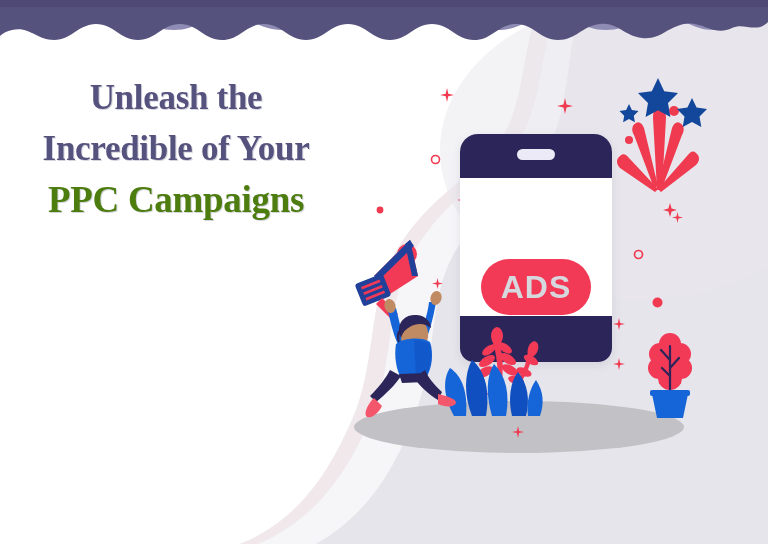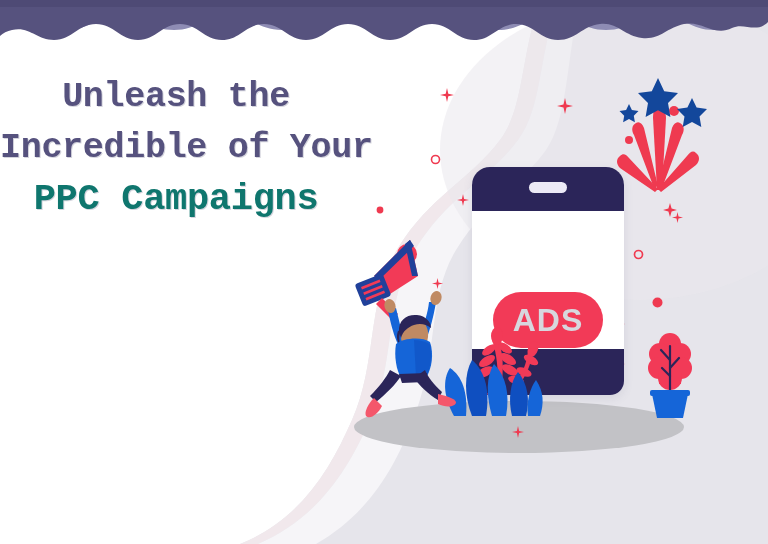--- a/index.html
+++ b/index.html
@@ -31,22 +31,22 @@
     position:absolute;
     left:354px;top:401px;
     width:330px;height:52px;
     background:#c2c2c6;
     border-radius:50%;
   }
 
   
   .phone{
     position:absolute;
-    left:472px;top:134px;
-    width:152px;height:228px;margin-top:33px;
+    left:460px;top:134px;
+    width:152px;height:228px;
   }
   .phone-body{
     position:absolute;inset:0;
     background:#ffffff;
     border-radius:18px 18px 14px 14px;
     box-shadow:0 3px 10px rgba(90,90,120,.13);
   }
   .phone-top{
     position:absolute;left:0;top:0;width:152px;height:44px;
     background:#2b2559;
@@ -98,30 +98,30 @@
   .deco svg{display:block;}
 
   
   .headline{
     position:absolute;
     left:0;top:72px;
     width:352px;
     text-align:center;
   }
   .headline .line{
-    font-family:Liberation Mono, monospace;
+    font-family:Liberation Serif, serif;
     font-weight:bold;
     font-size:35px;
     line-height:51px;
     letter-spacing:-0.3px;
     white-space:nowrap;
     text-shadow:1px 1px 0 rgba(160,160,180,.45);
   }
   .headline .purple{color:#56527e;}
-  .headline .red{color:#0f766e;font-size:37px;}
+  .headline .red{color:#4d7c0f;font-size:37px;}
 </style>
 </head>
 <body>
 
 <div id="canvas">
 
   <div class="bg-white-base"></div>
 
   <div class="bg-gray-right">
     <svg viewBox="0 0 768 544" xmlns="http://www.w3.org/2000/svg">

